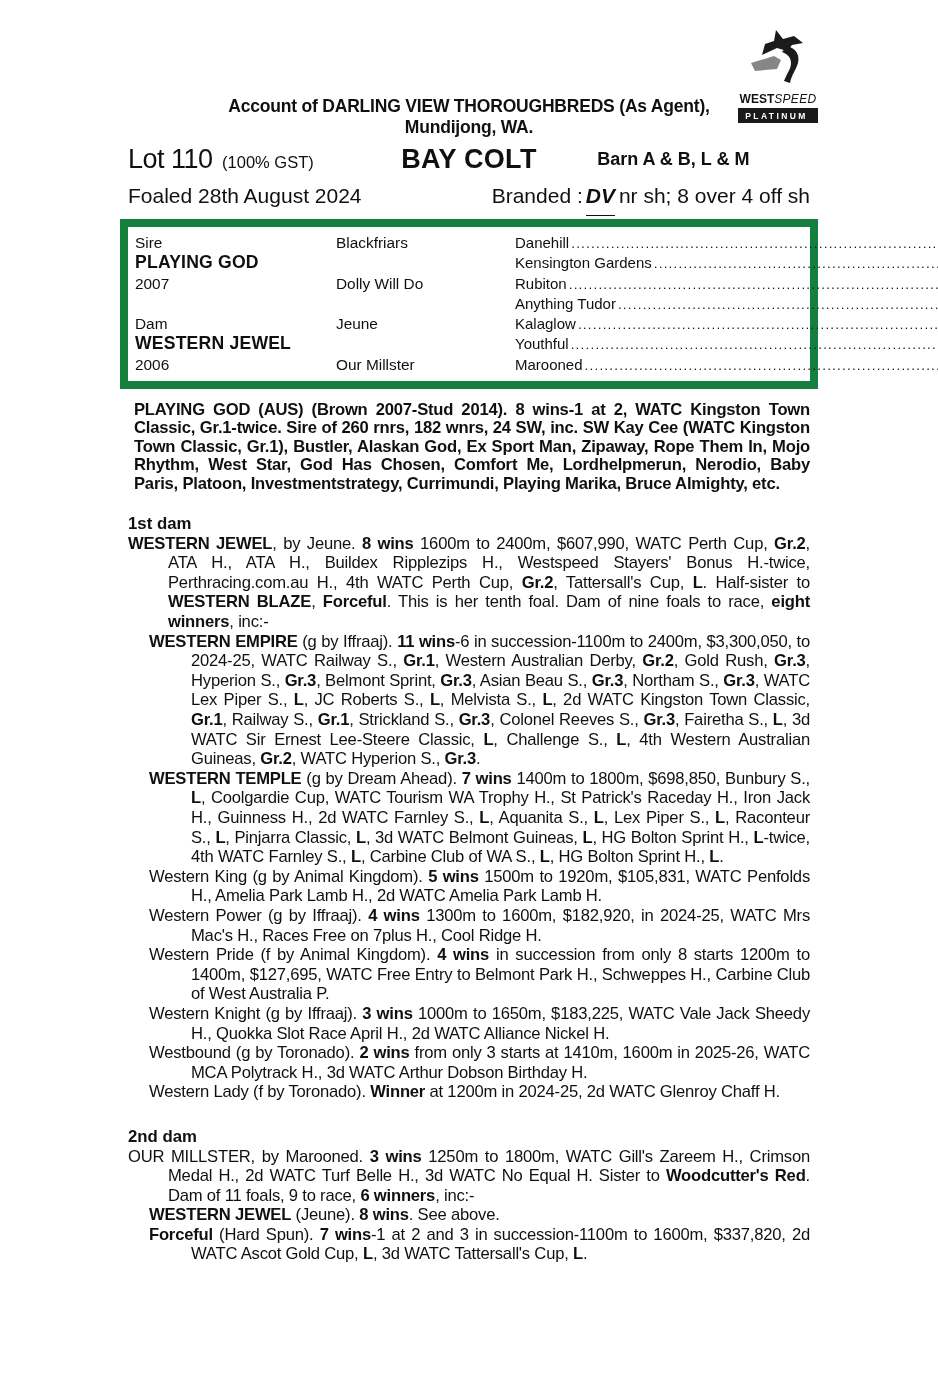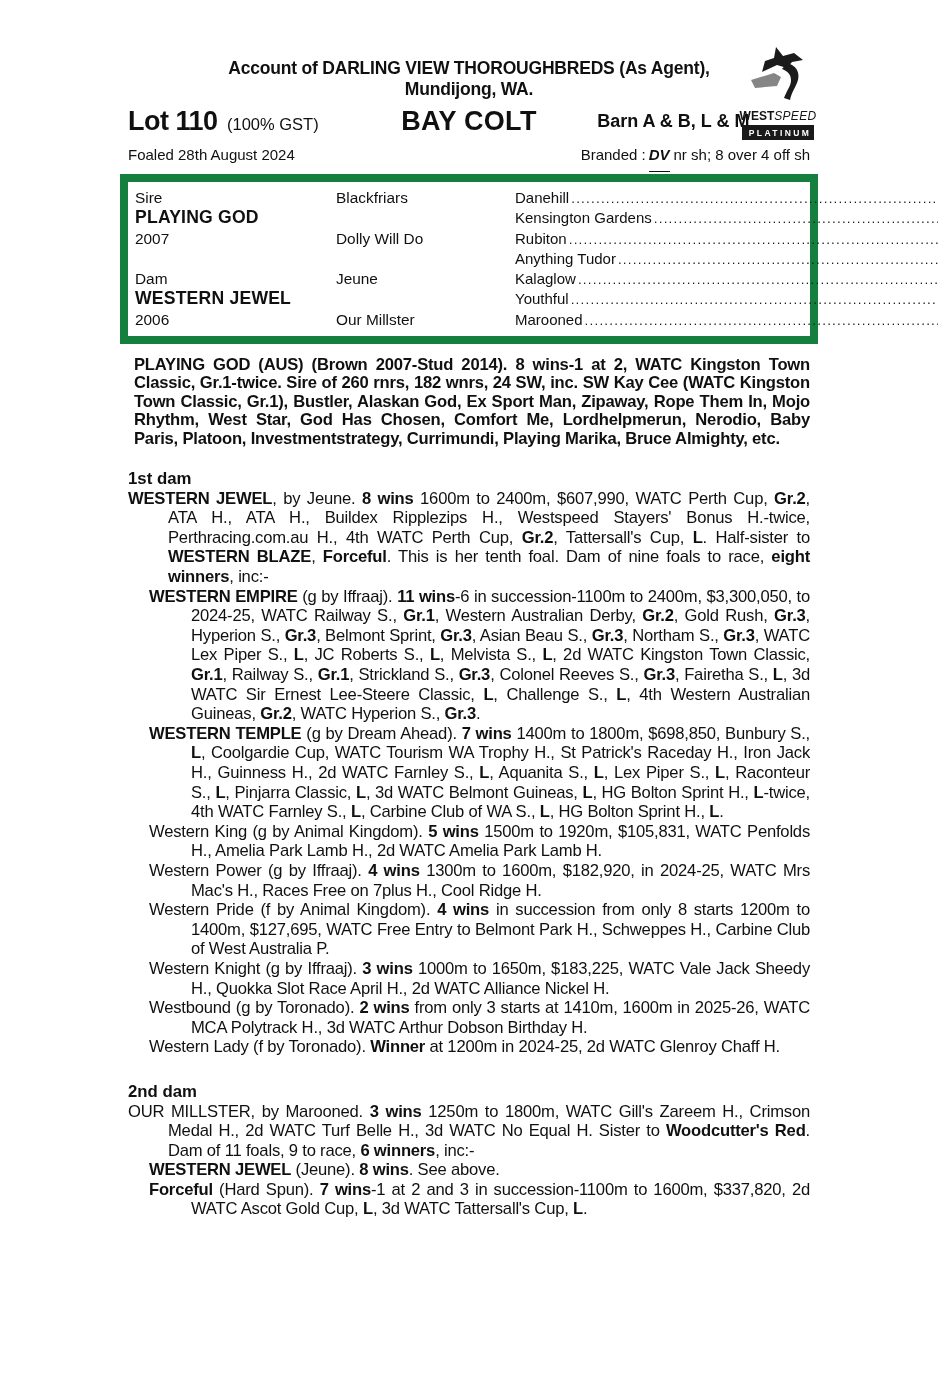--- a/index.html
+++ b/index.html
@@ -3,38 +3,38 @@
 <meta charset="utf-8">
 <style>
   html,body { margin:0; padding:0; background:#e8e8e8; }
   .page {
     width:938px; height:1400px; box-sizing:border-box; position:relative;
     margin:0 auto; background:#ffffff; color:#101010;
     font-family:"Liberation Sans","DejaVu Sans",sans-serif;
     padding:0 128px; overflow:hidden;
   }
   
-  .logo { position:absolute; top:46px; right:118px; width:84px;
+  .logo { position:absolute; top:29px; right:118px; width:84px;
           display:flex; flex-direction:column; align-items:center; }
   .logo svg { display:block; }
   .logo-text { font-size:12px; font-weight:800; white-space:nowrap; margin-top:1px; color:#141414; }
   .logo-text .speed { font-style:italic; font-weight:400; letter-spacing:0.3px; }
   .platinum { background:#1a1a1a; color:#fff; font-size:8.5px; font-weight:700;
-              letter-spacing:2.4px; padding:3px 3px 2px 7px; margin-top:2px; }
+              letter-spacing:2.4px; padding:3px 10px 2px 7px; margin-top:2px; }
   
-  .account { padding-top:58px; text-align:center; font-weight:bold;
+  .account { padding-top:96px; text-align:center; font-weight:bold;
              font-size:17.5px; line-height:20.5px; letter-spacing:-0.2px; }
   .lot-row { display:grid; grid-template-columns:1fr auto 1fr; align-items:center; margin-top:7px; }
   .lot-left { white-space:nowrap; }
-  .lot-label { font-size:27px; font-weight:700; letter-spacing:-0.5px; }
+  .lot-label { font-size:27px; font-weight:400; letter-spacing:-0.5px; }
   .gst { font-size:16.5px; font-weight:400; margin-left:5px; }
   .sex { font-size:27px; font-weight:800; text-align:left; letter-spacing:0.3px; }
   .barn { text-align:center; font-size:18px; font-weight:bold; }
   .foaled-row { display:flex; justify-content:space-between; align-items:baseline;
-                margin-top:9px; font-size:15px;gap:31px; }
+                margin-top:9px; font-size:21px;gap:31px; }
   .brand-mark { font-style:italic; font-weight:bold; border-bottom:1.8px solid #101010;
                 margin:0 4px 0 3px; padding-bottom:8px; }
   
   .ped-table { border:8px solid #15803d; margin:11px -8px 0; padding:6px 7px; background:#fff; }
   .ped-row { display:grid; grid-template-columns:201px 179px 1fr;
              line-height:19.3px; font-size:15.4px; align-items:baseline; }
   .ped-row .hn { font-size:17.6px; font-weight:800; letter-spacing:0.2px; }
   .g3 { display:flex; align-items:baseline; font-size:15px; }
   .g3 .nm { white-space:nowrap; }
   .g3 .dots { flex:1; overflow:hidden; white-space:nowrap; margin:0 2px; }

